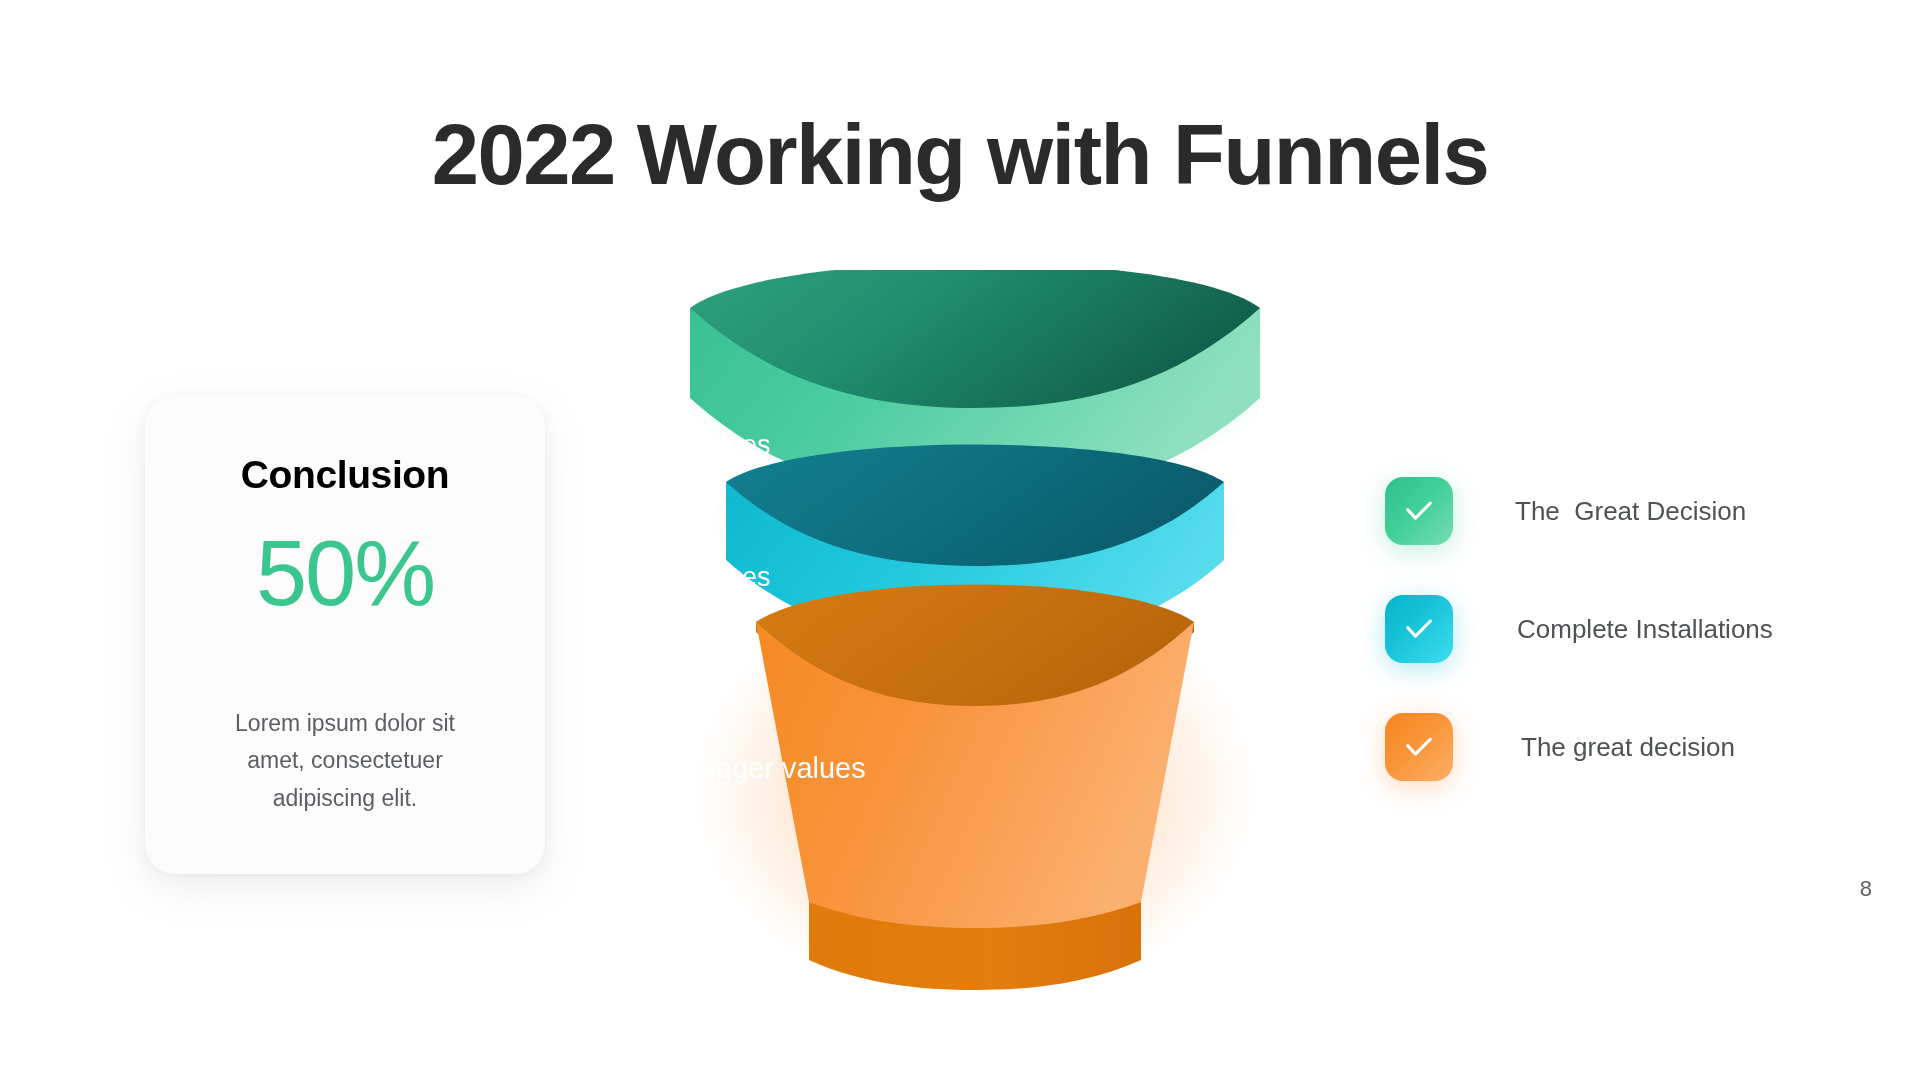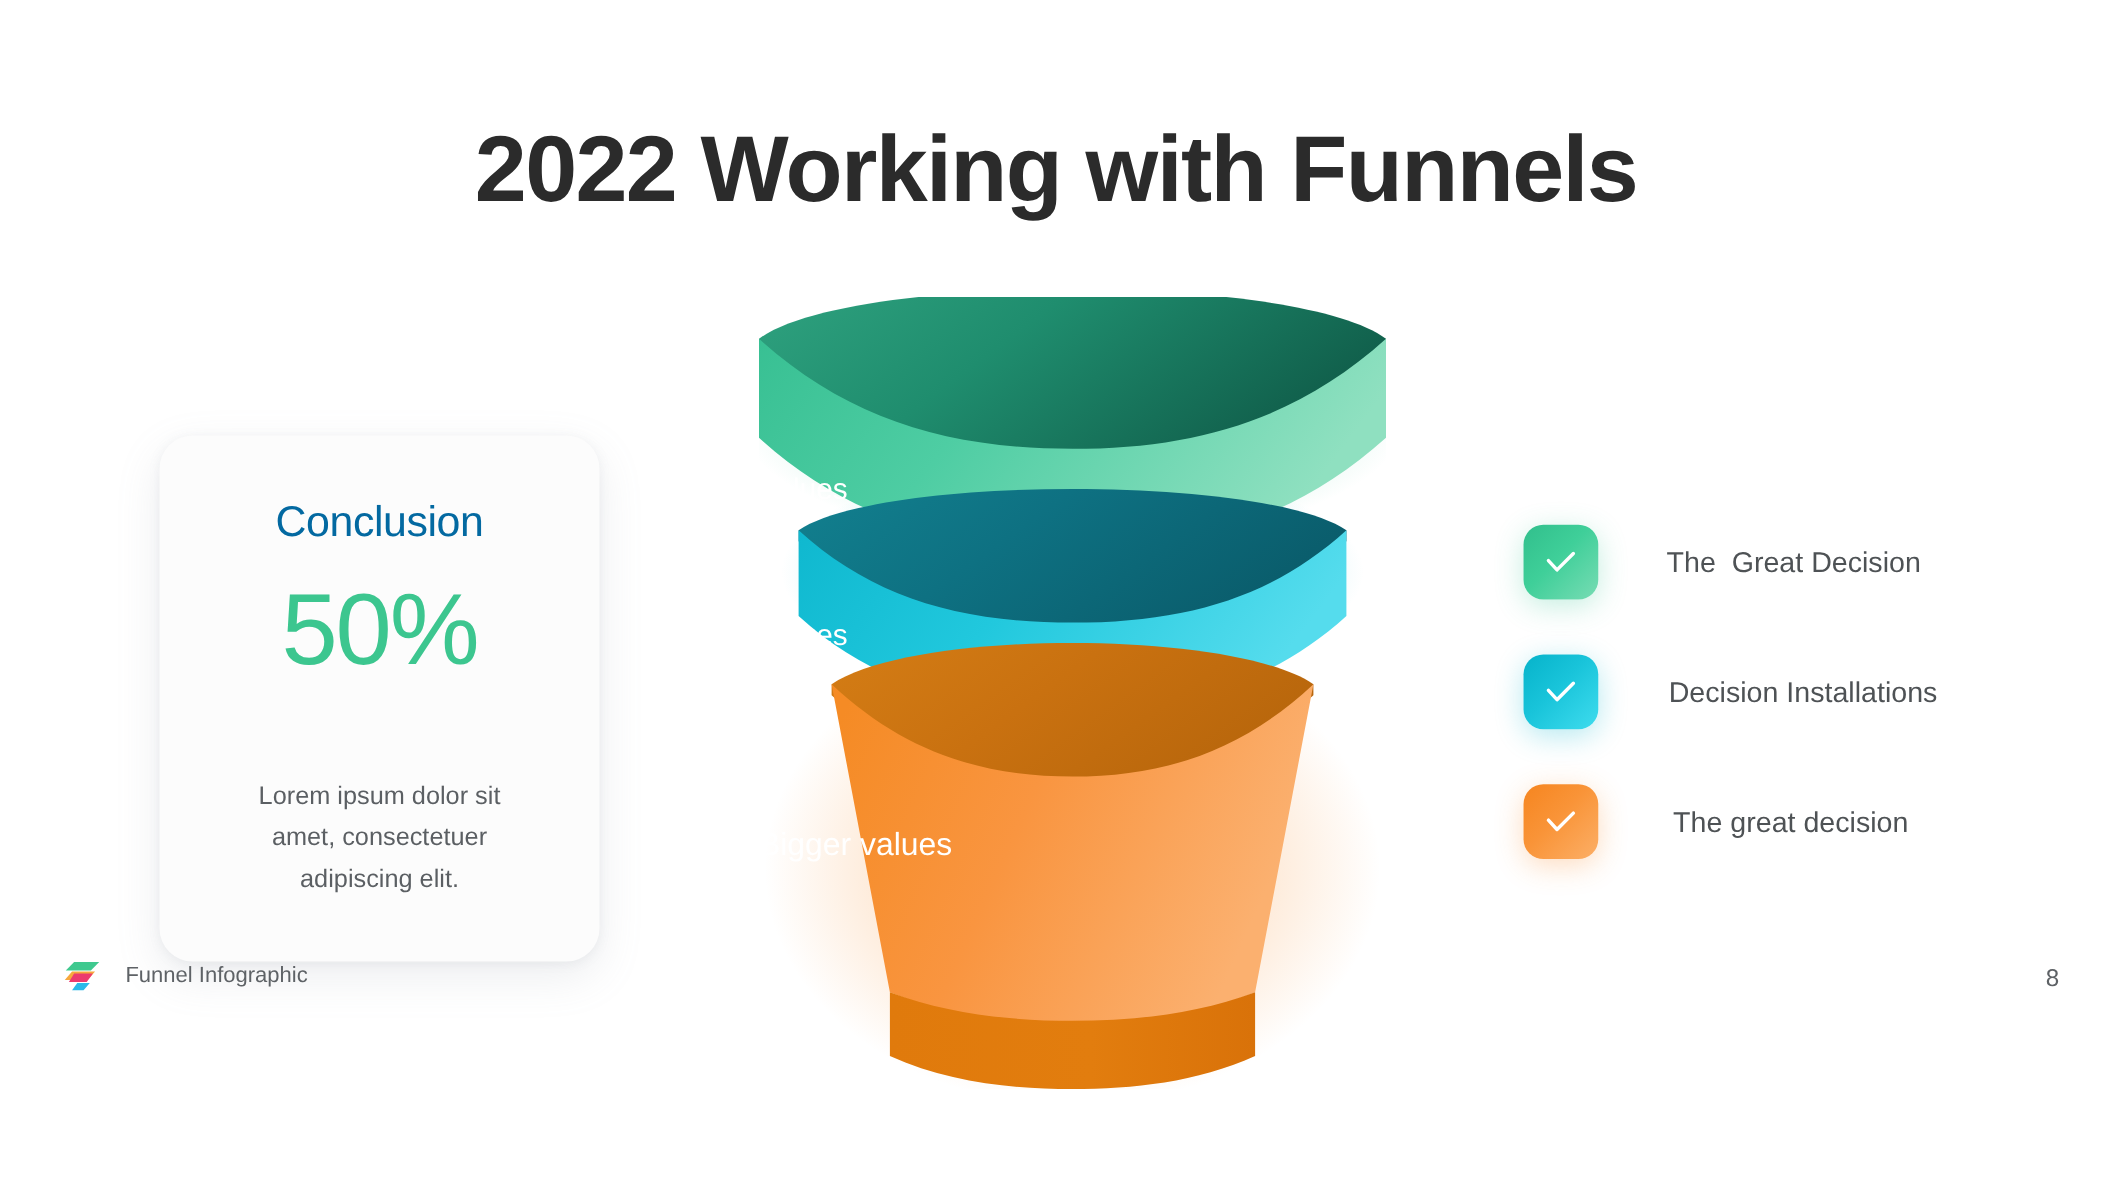--- a/index.html
+++ b/index.html
@@ -51,22 +51,22 @@
     border-radius: 30px;
     box-shadow: 0 14px 40px rgba(140,150,160,0.16),
                 0 2px 10px rgba(140,150,160,0.10);
     display: flex;
     flex-direction: column;
     align-items: center;
   }
   .conclusion-heading {
     margin-top: 57px;
     font-size: 39px;
-    font-weight: 400;
-    color: #0369a1;
+    font-weight: 700;
+    color: #000000;
     letter-spacing: -0.4px;
   }
   .conclusion-value {
     margin-top: 30px;
     font-size: 92px;
     font-weight: 500;
     color: #3cc68f;
     letter-spacing: -2px;
     line-height: 1;
   }
@@ -291,41 +291,30 @@
       </span>
       <span class="legend-label">The  Great Decision</span>
     </div>
 
     <div class="legend-item cyan">
       <span class="legend-icon cyan">
         <svg class="check-svg" viewBox="0 0 24 24" fill="none" stroke="#ffffff" stroke-width="2.2" stroke-linecap="round" stroke-linejoin="round">
           <polyline points="4,11 9.5,17 20,6.5"></polyline>
         </svg>
       </span>
-      <span class="legend-label">Decision Installations</span>
+      <span class="legend-label">Complete Installations</span>
     </div>
 
     <div class="legend-item orange">
       <span class="legend-icon orange">
         <svg class="check-svg" viewBox="0 0 24 24" fill="none" stroke="#ffffff" stroke-width="2.2" stroke-linecap="round" stroke-linejoin="round">
           <polyline points="4,11 9.5,17 20,6.5"></polyline>
         </svg>
       </span>
       <span class="legend-label">The great decision</span>
     </div>
 
   </div>
 
-  <div class="footer-brand">
-    <span class="brand-logo">
-      <svg viewBox="0 0 40 40" xmlns="http://www.w3.org/2000/svg">
-        <path d="M12 7 L36 7 L28 15 L4 15 Z" fill="#3fc98f"></path>
-        <path d="M10 16 L32 16 L25 24 L3 24 Z" fill="#f7a83c"></path>
-        <path d="M12 18 L30 18 L24 26 L7 26 Z" fill="#ec3a6e"></path>
-        <path d="M15 27 L27 27 L21 34 L10 34 Z" fill="#2bb9e8"></path>
-      </svg>
-    </span>
-    <span class="brand-name">Funnel Infographic</span>
-  </div>
 
   <div class="page-number">8</div>
 
 </div>
 
 </body></html>

